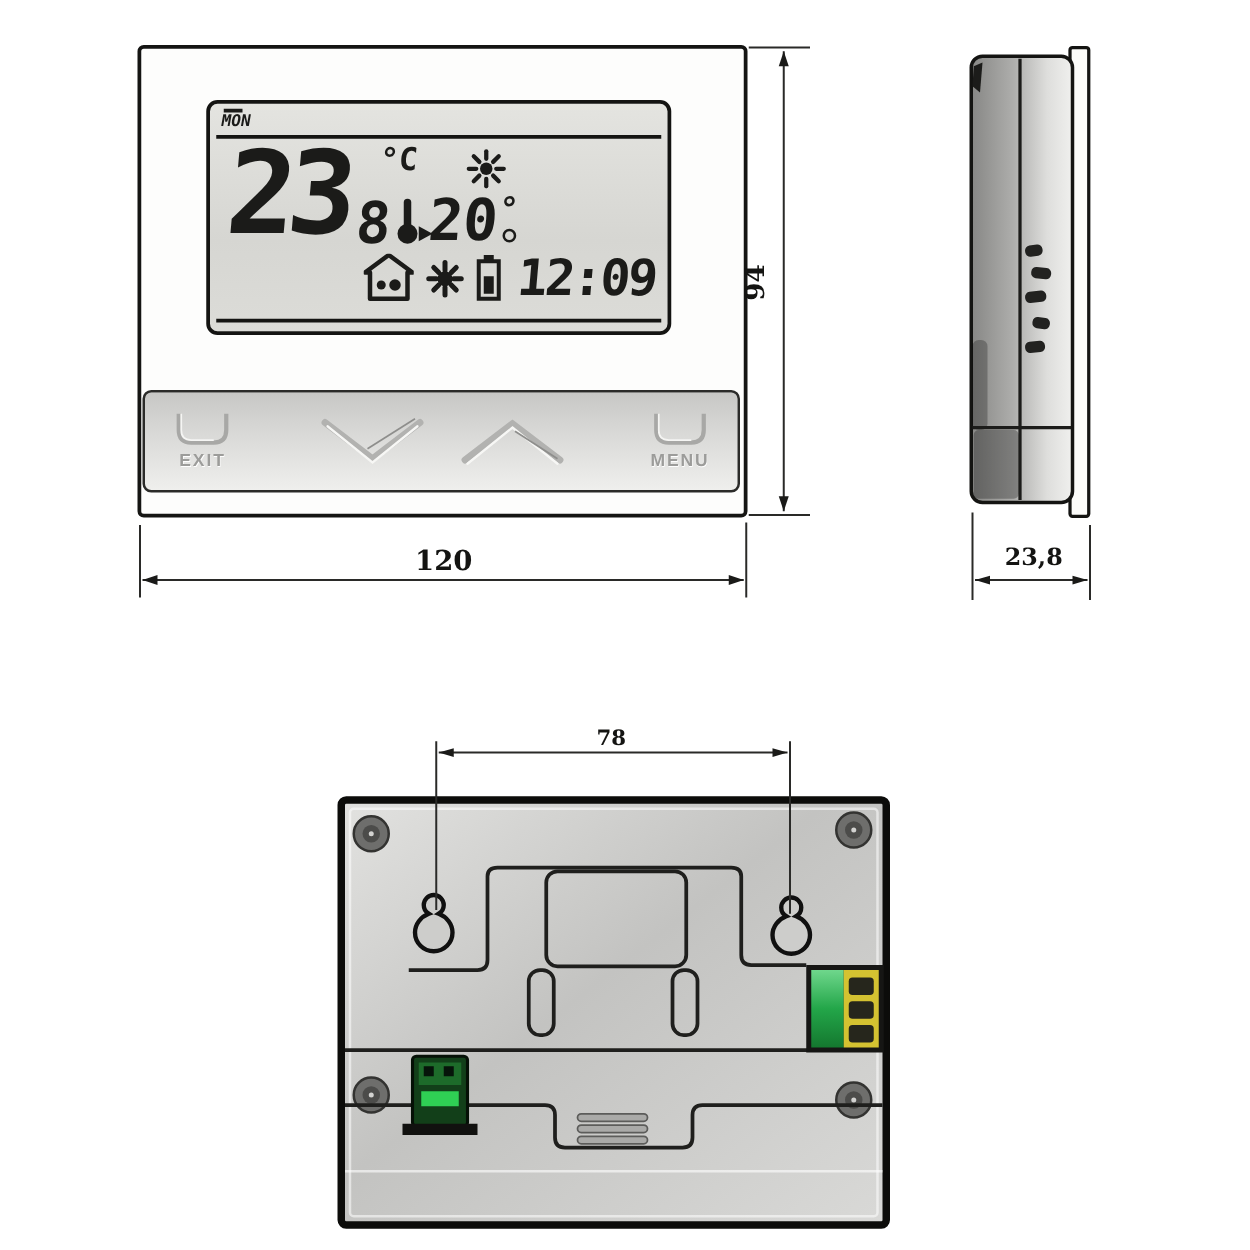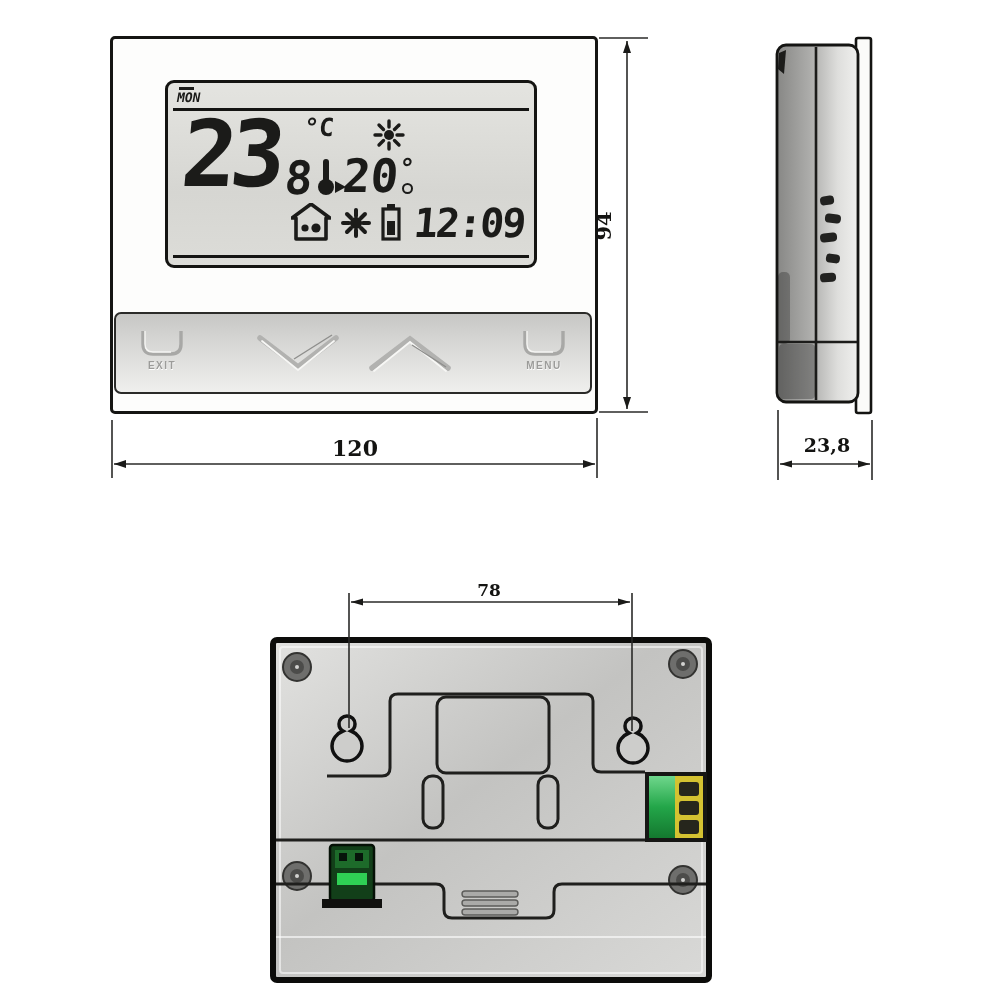--- a/index.html
+++ b/index.html
@@ -25,21 +25,21 @@
   .deg-ring{position:absolute;left:234px;top:100px;width:7px;height:7px;border:2.5px solid #1b1b19;
             border-radius:50%;}
   .lcd-time{left:246px;top:120px;font-size:40px;letter-spacing:-2px;}
   .lcd-icon{position:absolute;}
 
   
   .button-bar{position:absolute;left:1px;top:273px;width:474px;height:78px;
               background:linear-gradient(180deg,#c7c7c5 0%,#d8d8d6 40%,#efefed 100%);
               border:2.5px solid #2b2b29;border-radius:7px;}
   .soft-btn{position:absolute;display:flex;flex-direction:column;align-items:center;gap:2px;top:16px;}
-  .soft-btn .lbl{font-size:10px;font-weight:bold;letter-spacing:1.5px;color:#9c9c9a;
+  .soft-btn .lbl{font-size:14px;font-weight:bold;letter-spacing:1.5px;color:#9c9c9a;
                  text-shadow:0.5px 0.5px 0 #ffffff;}
   .chev{position:absolute;top:15px;}
 
   
   .layer{position:absolute;left:0;top:0;pointer-events:none;}
   .dim-text{font-family:"DejaVu Serif",serif;font-weight:bold;fill:#141412;}
 </style>
 </head>
 <body>
 

